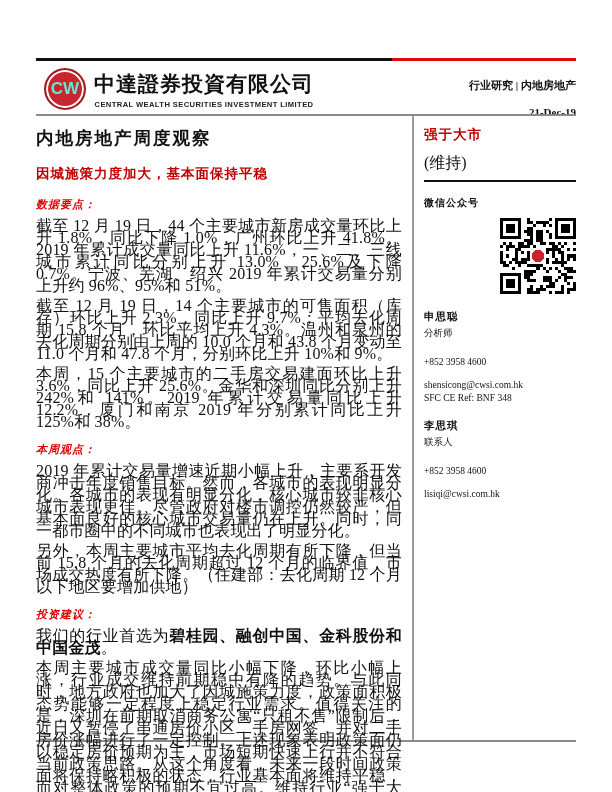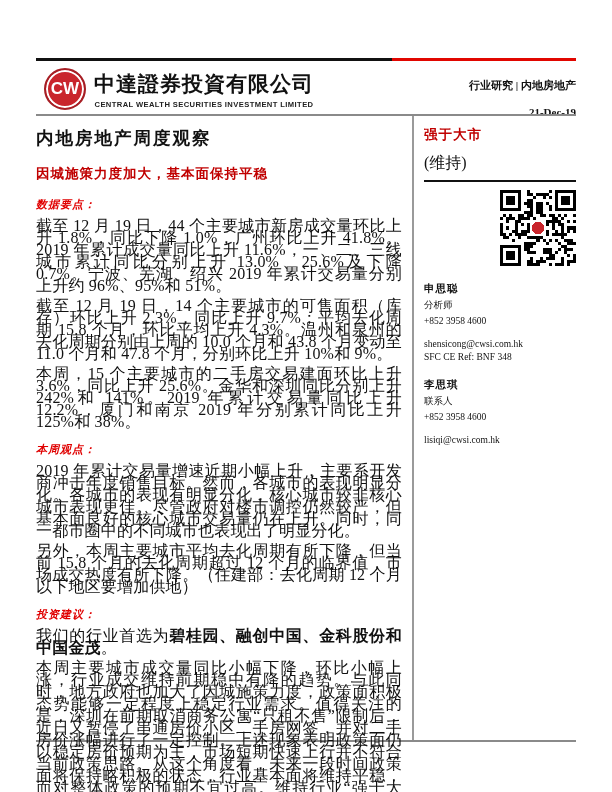--- a/index.html
+++ b/index.html
@@ -9,21 +9,21 @@
 
   
   .topbar { position:absolute; top:58px; left:36px; width:540px; height:3px; display:flex; }
   .topbar .seg-black { width:356px; height:100%; background:#111111; }
   .topbar .seg-red { width:184px; height:100%; background:#e10600; }
 
   .logo-row { position:absolute; top:68px; left:44px; width:360px; display:flex; align-items:center; }
   .logo-circle { width:42px; height:42px; border-radius:50%; background:#c9252c; border:2px solid #a61e24;
                  display:flex; align-items:center; justify-content:center; flex:0 0 auto;
                  box-shadow:inset 0 0 0 2px #ffffff; }
-  .logo-circle span { color:#ffffff; font-family:"Liberation Sans",sans-serif; font-weight:bold; font-size:17px; letter-spacing:0px; }
+  .logo-circle span { color:#5eead4; font-family:"Liberation Sans",sans-serif; font-weight:bold; font-size:17px; letter-spacing:0px; }
   .company-block { margin-left:8px;text-align:center; }
   .company-cn { font-size:21px; font-weight:bold; color:#111; letter-spacing:1px; font-family:"Liberation Sans","DejaVu Sans",sans-serif; }
   .company-en { font-size:7.6px; font-weight:bold; color:#222; letter-spacing:0.4px; font-family:"Liberation Sans","DejaVu Sans",sans-serif; margin-top:2px; }
 
   .head-right { position:absolute; top:78px; right:36px; text-align:right; }
   .head-category { font-size:11px; font-weight:bold; color:#111; }
   .head-date { font-size:11px; font-weight:bold; color:#111; margin-top:13px; font-family:"Liberation Serif",serif; }
 
   .rule-under-logo { position:absolute; top:114px; left:36px; width:540px; height:2px; background:#8a8a8a; }
   .v-divider { position:absolute; top:116px; left:412px; width:2px; height:626px; background:#9a9a9a; }
@@ -43,21 +43,21 @@
   .sidebar { position:absolute; top:126px; left:424px; width:152px; }
   .rating { font-size:13.5px; font-weight:bold; color:#c00000; letter-spacing:1px; }
   .rating-status { margin-top:9px; font-size:16px; color:#111; }
   .rating-rule { margin-top:6px; height:2px; background:#111; width:100%; }
   .wechat-label { margin-top:14px; font-size:10px; font-weight:bold; color:#111; letter-spacing:1px; }
   .qr-wrap { margin-top:8px; display:flex; justify-content:flex-end; }
   .qr-box { width:76px; height:76px; }
   .analyst { margin-top:16px; }
   .analyst .name { font-size:10.5px; font-weight:bold; color:#111; letter-spacing:1px; }
   .analyst .role { font-size:9.5px; color:#111; margin-top:3px; }
-  .analyst .phone { font-size:9.5px; color:#111; margin-top:4px; }
+  .analyst .phone { font-size:9.5px; color:#111; margin-top:17px; }
   .analyst .email { font-size:9.5px; color:#111; margin-top:13px; }
   .analyst .ref { font-size:9.5px; color:#111; margin-top:3px; }
 </style>
 </head>
 <body>
 
 <div class="page">
 
   <div class="topbar">
     <div class="seg-black"></div>
@@ -106,20 +106,21 @@
       <p>本周主要城市成交量同比小幅下降，环比小幅上涨，行业成交维持前期稳中有降的趋势。与此同时，地方政府也加大了因城施策力度，政策面积极态势能够一定程度上稳定行业需求。值得关注的是，深圳在前期取消商务公寓“只租不售”限制后，近日又暂停了串通房价小区二手房网签，并对二手房价涨幅进行了一定控制。上述现象表明政策面仍以稳定房价预期为主，市场短期快速上行并不符合当前政策思路。从这个角度看，未来一段时间政策面将保持略积极的状态，行业基本面将维持平稳，而对整体政策的预期不宜过高。维持行业“强于大市”评级。</p>
     </div>
 
     <p class="risk-note">风险提示：三线城市累计同比分别上升；房价或出现一定波动。</p>
   </div>
 
   <div class="sidebar">
     <div class="rating">强于大市</div>
     <div class="rating-status">(维持)</div>
     <div class="rating-rule"></div>
+    <div class="wechat-label">微信公众号</div>
     <div class="qr-wrap">
       <svg class="qr-box" id="qr-svg" viewBox="0 0 25 25" shape-rendering="crispEdges">
           <rect x="0" y="0" width="25" height="25" fill="#ffffff"></rect>
           <rect x="9" y="0" width="1" height="1" fill="#000"></rect>
           <rect x="16" y="0" width="1" height="1" fill="#000"></rect>
           <rect x="9" y="1" width="1" height="1" fill="#000"></rect>
           <rect x="10" y="1" width="1" height="1" fill="#000"></rect>
           <rect x="12" y="1" width="1" height="1" fill="#000"></rect>
           <rect x="13" y="1" width="1" height="1" fill="#000"></rect>
           <rect x="14" y="1" width="1" height="1" fill="#000"></rect>

